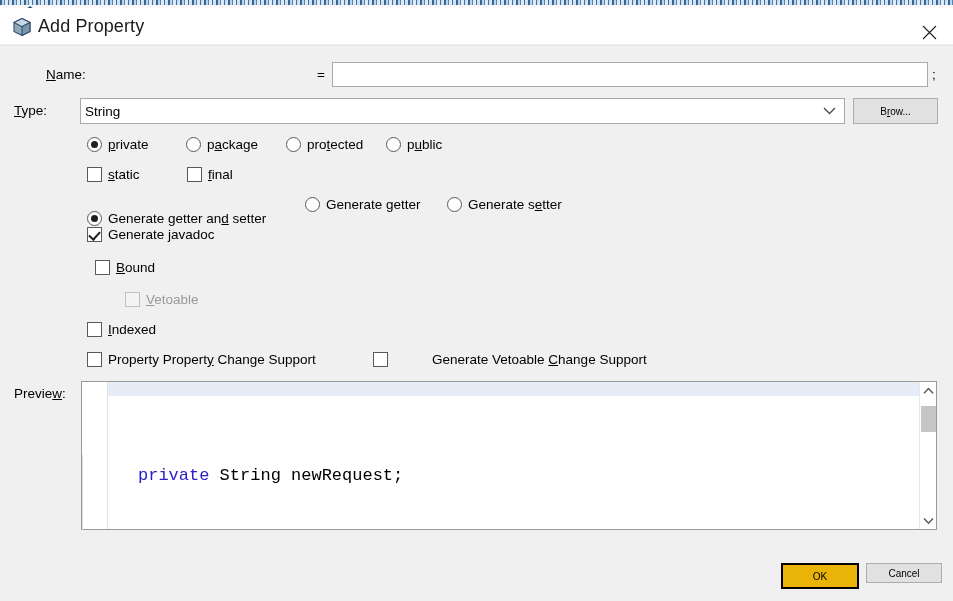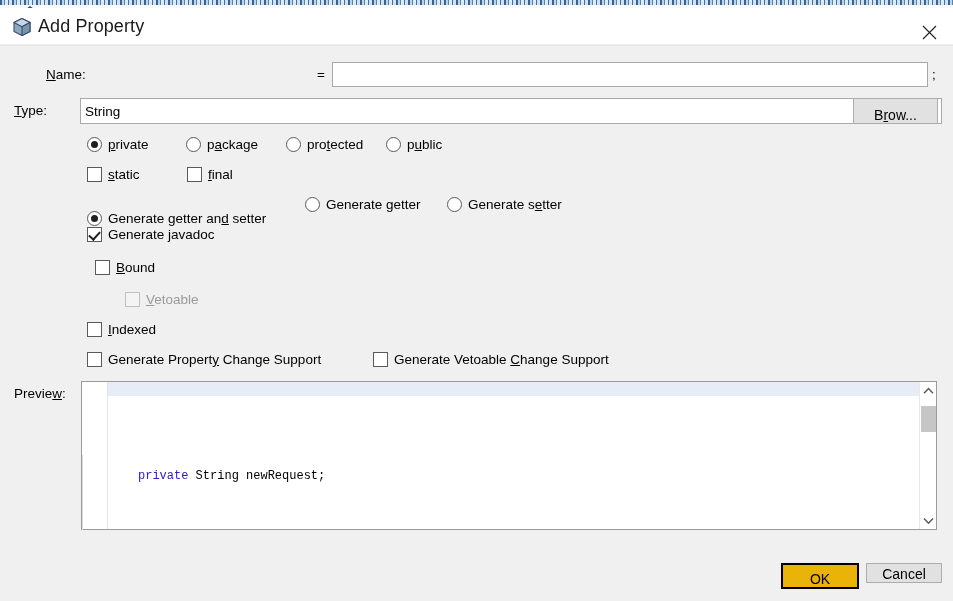--- a/index.html
+++ b/index.html
@@ -48,22 +48,22 @@
   .combo{
     position:absolute;background:#ffffff;border:1px solid #a9a9a9;
     box-sizing:border-box;font-size:13.5px;display:flex;align-items:center;
     padding:0 4px;
   }
   .combo .caret{position:absolute;right:8px;top:50%;transform:translateY(-50%);}
 
   .btn{
     position:absolute;box-sizing:border-box;
     background:#e1e1e1;border:1px solid #adadad;
-    font-size:14px;font-family:"Liberation Sans", sans-serif;color:#000;
-    display:flex;align-items:flex-end;justify-content:center;cursor:default;
+    font-size:10px;font-family:"Liberation Sans", sans-serif;color:#000;
+    display:flex;align-items:center;justify-content:center;cursor:default;
   }
   .btn.focused{border:2px solid #000000;background:#eab308;}
 
   
   .opt{position:absolute;display:flex;align-items:center;cursor:default;font-size:13.5px;}
   .radio{
     width:15px;height:15px;border-radius:50%;
     border:1px solid #5a5a5a;background:#fff;box-sizing:border-box;
     margin-right:6px;flex:0 0 auto;position:relative;
   }
@@ -86,21 +86,21 @@
   
   .preview-box{
     position:absolute;left:81px;top:381px;width:856px;height:149px;
     background:#ffffff;border:1px solid #9a9a9a;box-sizing:border-box;overflow:hidden;
   }
   .preview-hl{position:absolute;left:0;top:0;right:17px;height:14px;background:#e6edf7;}
   .gutter{position:absolute;left:0;top:0;width:25px;height:100%;background:#ffffff;border-right:1px solid #e3e3e3;}
   .code{
     position:absolute;left:26px;top:14px;right:18px;bottom:0;
     font-family:"Liberation Mono","DejaVu Sans Mono",monospace;
-    font-size:12px;line-height:32px;white-space:pre;color:#000;
+    font-size:17px;line-height:32px;white-space:pre;color:#000;
     padding-left:30px;
   }
   .code .kw{color:#2b20c9;}
   .guide{position:absolute;left:82px;top:455px;width:1px;height:75px;background:#dcdcdc;}
 
   .scrollbar{
     position:absolute;right:0;top:0;width:17px;height:100%;
     background:#ffffff;border-left:1px solid #e8e8e8;box-sizing:border-box;
   }
   .sb-btn{width:17px;height:17px;display:flex;align-items:center;justify-content:center;cursor:default;}
@@ -134,21 +134,21 @@
     </div>
   </div>
   <div class="titlesep"></div>
 
   <div class="row-label" style="left:14px;top:67px;margin-left:32px;"><span class="u">N</span>ame:</div>
   <div class="row-label" style="left:317px;top:67px;">=</div>
   <div class="tfield empty" style="left:332px;top:62px;width:596px;height:25px;" placeholder=""></div>
   <div class="row-label" style="left:932px;top:67px;">;</div>
 
   <div class="row-label" style="left:14px;top:103px;"><span class="u">T</span>ype:</div>
-  <div class="combo" style="left:80px;top:98px;width:862px;height:26px;">
+  <div class="combo" style="left:80px;top:98px;width:765px;height:26px;">
     <span>String</span>
     <span class="caret">
       <svg width="13" height="9" viewBox="0 0 13 9">
           <polyline points="1,1.5 6.5,7 12,1.5" fill="none" stroke="#4a4a4a" stroke-width="1.3"></polyline>
         </svg>
     </span>
   </div>
   <div class="btn" style="left:853px;top:98px;width:85px;height:26px;">
     <span><span>B</span><span class="u">r</span><span>ow...</span></span>
   </div>
@@ -207,23 +207,23 @@
     <span><span></span><span class="u">V</span><span>etoable</span></span>
   </div>
 
   <div class="opt" style="left:87px;top:322px;">
     <span class="cbox"></span>
     <span><span></span><span class="u">I</span><span>ndexed</span></span>
   </div>
 
   <div class="opt" style="left:87px;top:352px;">
     <span class="cbox"></span>
-    <span><span>Generate Propert</span><span class="u">y</span><span> Change Support</span></span>
-  </div>
-  <div class="opt" style="left:373px;top:352px;">
+    <span><span>Property Propert</span><span class="u">y</span><span> Change Support</span></span>
+  </div>
+  <div class="opt" style="left:373px;top:352px;gap:38px;">
     <span class="cbox"></span>
     <span><span>Generate Vetoable </span><span class="u">C</span><span>hange Support</span></span>
   </div>
 
   <div class="row-label" style="left:14px;top:386px;">Previe<span class="u">w</span>:</div>
   <div class="preview-box">
     <div class="preview-hl"></div>
     <div class="gutter"></div>
     <div class="code">
       <div><span class="kw">private</span><span> String newRequest;</span></div>

